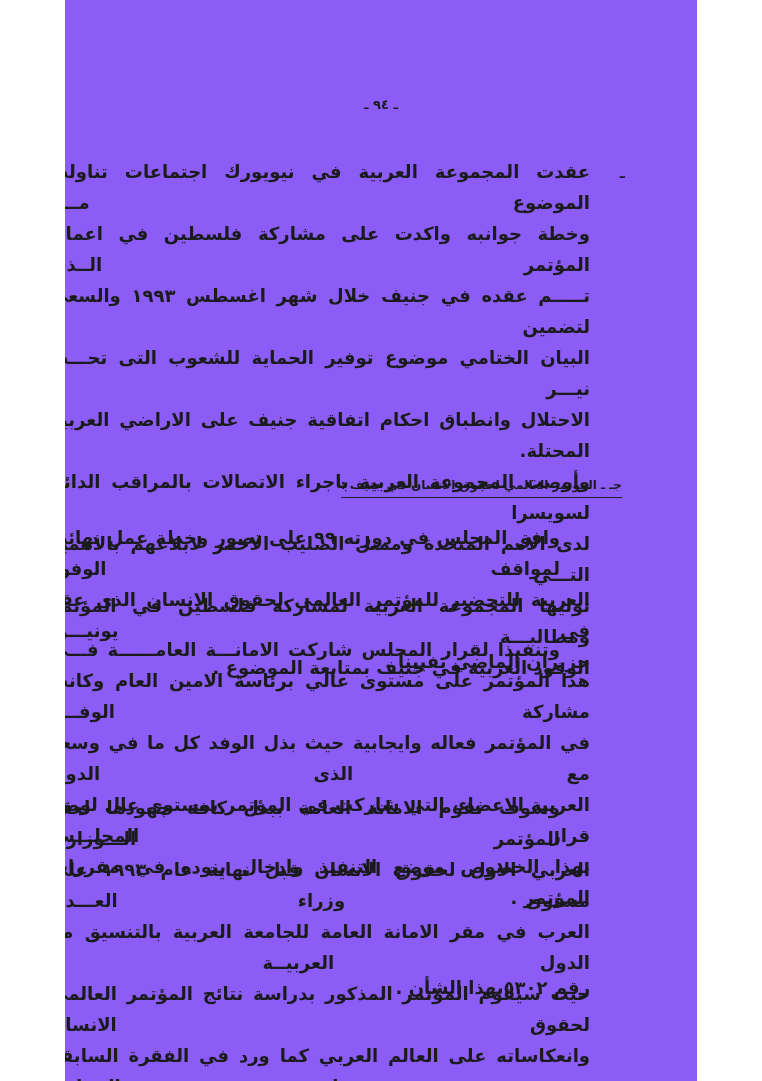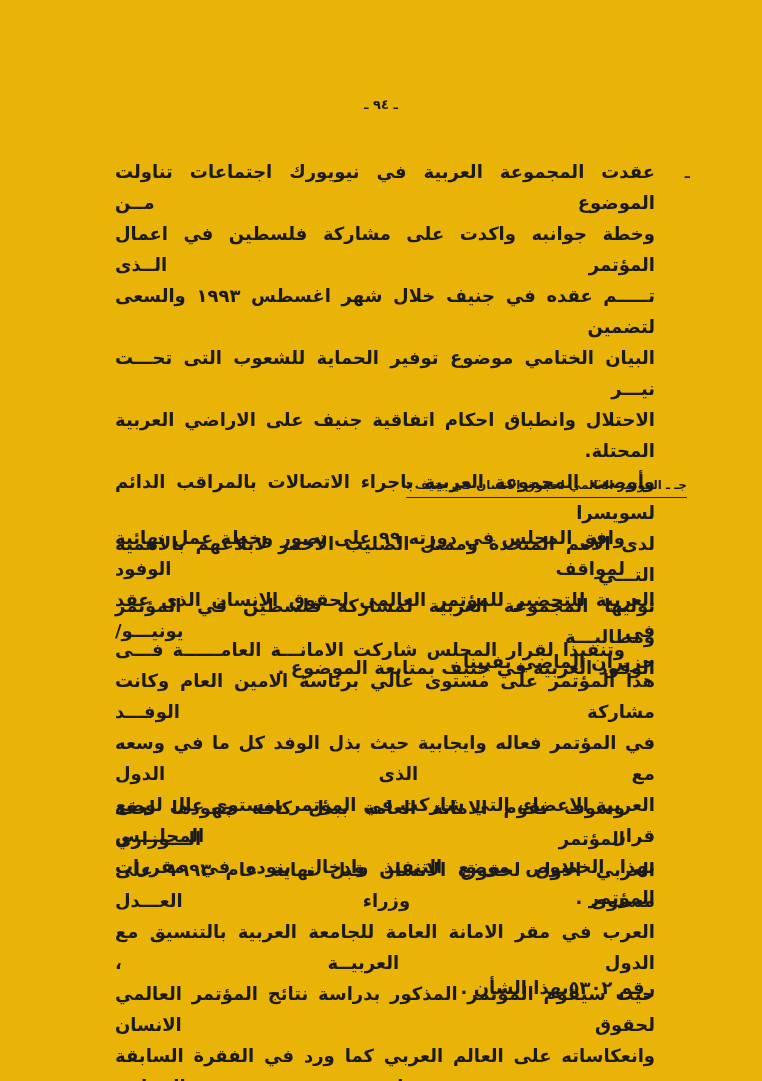--- a/index.html
+++ b/index.html
@@ -1,22 +1,22 @@
 <!DOCTYPE html>
 <html lang="ar" dir="rtl"><head>
 <meta charset="utf-8">
 <style>
   * { margin: 0; padding: 0; box-sizing: border-box; }
   html, body { background: #ffffff; }
   .page {
     position: relative;
-    width: 762px;
+    width: 632px;
     height: 1081px;
     margin: 0 auto;
-    background: #eab308;
+    background: #8b5cf6;
     overflow: hidden;
     font-family: "DejaVu Sans", sans-serif;
     font-weight: 700;
     color: #1b1b1b;
     direction: rtl;
   }
   .pagenum {
     position: absolute;
     top: 97px;
     left: 0;

